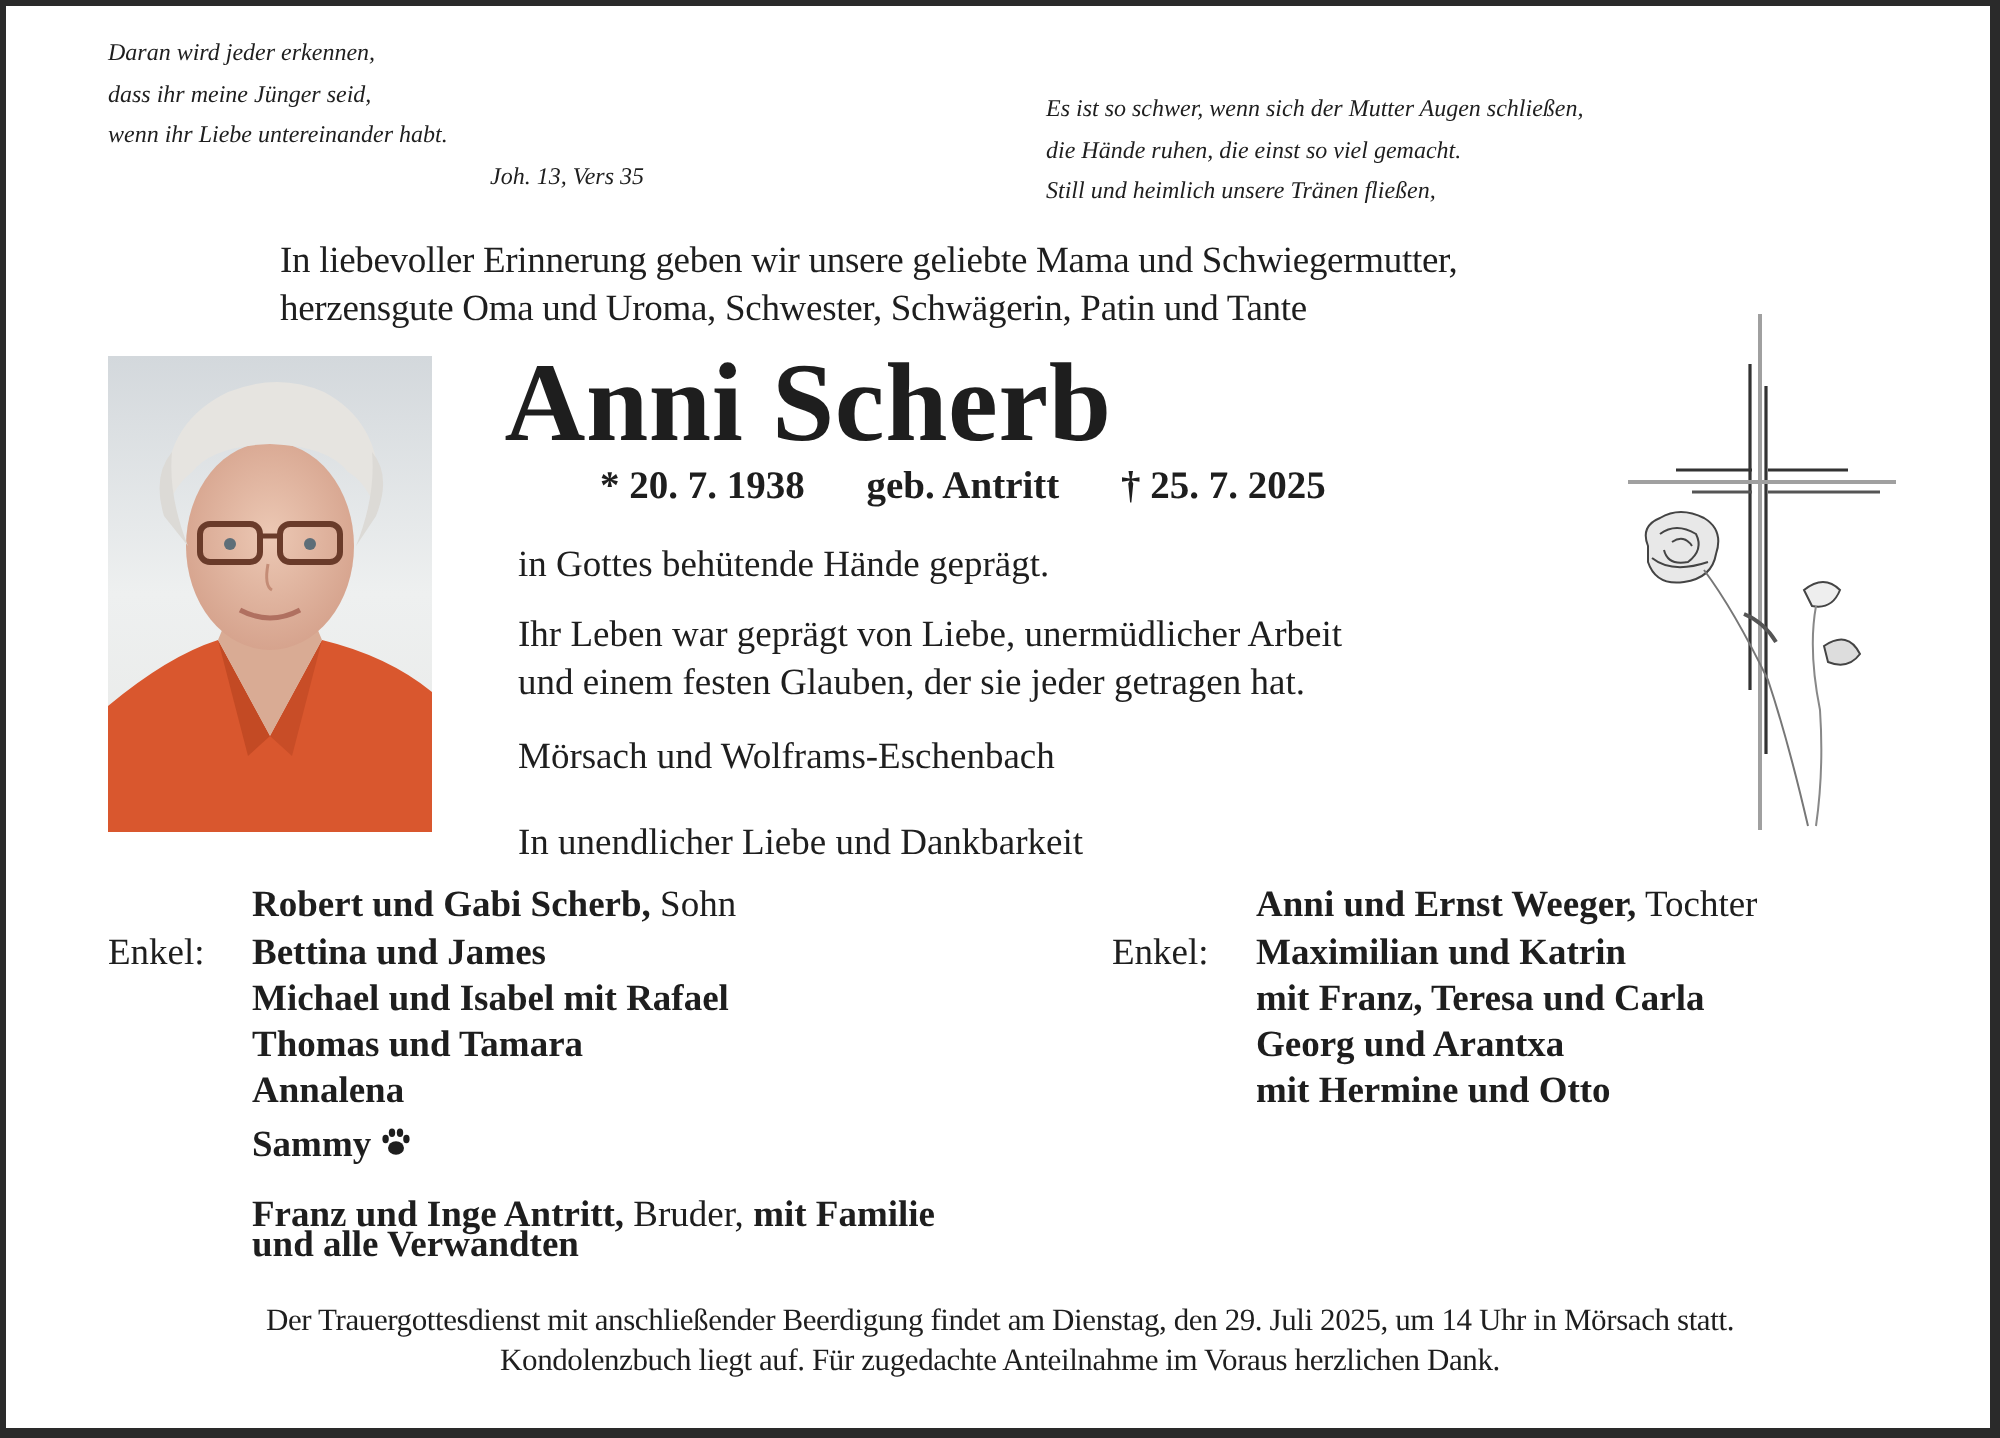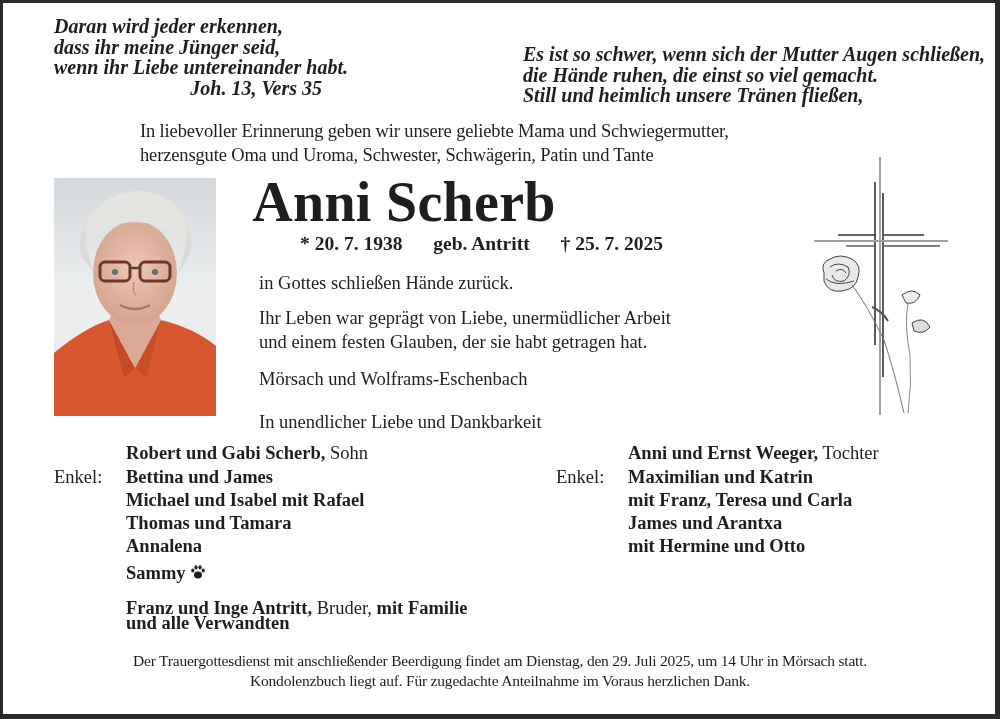--- a/index.html
+++ b/index.html
@@ -2,21 +2,21 @@
 <html><head>
 <meta charset="utf-8">
 <style>
   html, body { margin: 0; padding: 0; background: #ffffff; }
   body { width: 1000px; height: 719px; position: relative; overflow: hidden;
          font-family: "Liberation Serif", "DejaVu Serif", serif; color: #1e1e1e; }
   .frame { position: absolute; left: 0; top: 0; width: 1000px; height: 719px; box-sizing: border-box;
            border-top: 3px solid #2a2a2a; border-left: 3px solid #2a2a2a;
            border-right: 5px solid #2a2a2a; border-bottom: 5px solid #2a2a2a; background: #fff; }
   .abs { position: absolute; white-space: nowrap; }
-  .verse { font-style: italic; font-size: 20px; line-height: 20.5px; font-weight: bold; }
+  .verse { font-style: italic; font-size: 12px; line-height: 20.5px; }
   .verse-left { left: 54px; top: 16px; }
   .verse-left .ref { display: block; text-align: right; width: 268px; }
   .verse-right { left: 523px; top: 16px; margin-top: 28px; }
   .intro { left: 140px; top: 119px; font-size: 18.5px; line-height: 24px; letter-spacing: -0.15px; }
   .photo { left: 54px; top: 178px; width: 162px; height: 238px; overflow: hidden; background: #dfe2e4; }
   .name { left: 0; width: 808px; top: 170px; text-align: center; font-weight: bold; font-size: 56px; line-height: 64px; letter-spacing: 0.3px; }
   .name span { display: inline-block; transform: translateX(0px); }
   .dates { left: 300px; top: 232px; font-weight: bold; font-size: 19.5px; line-height: 24px; }
   .dates span { margin-right: 26px; }
   .body-text { left: 259px; font-size: 18.5px; line-height: 24px; }
@@ -89,24 +89,24 @@
 <div class="abs name">
   <span>Anni Scherb</span>
 </div>
 
 <div class="abs dates">
   <span>* 20. 7. 1938</span>
   <span>geb. Antritt</span>
   <span style="margin-right:11px">† 25. 7. 2025</span>
 </div>
 
-<div class="abs body-text" style="top:271px">in Gottes schließen Hände zurück.</div>
+<div class="abs body-text" style="top:271px">in Gottes behütende Hände geprägt.</div>
 <div class="abs body-text" style="top:306px">
   <div>Ihr Leben war geprägt von Liebe, unermüdlicher Arbeit</div>
-  <div>und einem festen Glauben, der sie habt getragen hat.</div>
+  <div>und einem festen Glauben, der sie jeder getragen hat.</div>
 </div>
 <div class="abs body-text" style="top:367px">Mörsach und Wolframs-Eschenbach</div>
 <div class="abs body-text" style="top:410px">In unendlicher Liebe und Dankbarkeit</div>
 
 <div class="abs cross">
   <svg width="140" height="262" viewBox="0 0 140 262">
     <line x1="68" y1="2" x2="68" y2="260" stroke="#a0a0a0" stroke-width="2"></line>
     <line x1="63" y1="27" x2="63" y2="190" stroke="#333" stroke-width="1.6"></line>
     <line x1="71" y1="38" x2="71" y2="222" stroke="#333" stroke-width="1.6"></line>
     <line x1="26" y1="80" x2="64" y2="80" stroke="#333" stroke-width="1.6"></line>
@@ -151,17 +151,17 @@
   <span class="b">Franz und Inge Antritt,</span><span> Bruder, </span><span class="b">mit Familie</span>
 </div>
 <div class="fam-line b" style="left:126px; top:612px">und alle Verwandten</div>
 
 <div class="fam-line" style="left:628px; top:442px">
   <span class="b">Anni und Ernst Weeger,</span><span> Tochter</span>
 </div>
 <div class="fam-line" style="left:556px; top:466px">Enkel:</div>
 <div class="fam-line b" style="left:628px; top:466px">Maximilian und Katrin</div>
 <div class="fam-line b" style="left:628px; top:489px">mit Franz, Teresa und Carla</div>
-<div class="fam-line b" style="left:628px; top:512px">James und Arantxa</div>
+<div class="fam-line b" style="left:628px; top:512px">Georg und Arantxa</div>
 <div class="fam-line b" style="left:628px; top:535px">mit Hermine und Otto</div>
 
 <div class="footer" style="top:650px">Der Trauergottesdienst mit anschließender Beerdigung findet am Dienstag, den 29. Juli 2025, um 14 Uhr in Mörsach statt.</div>
 <div class="footer" style="top:670px">Kondolenzbuch liegt auf. Für zugedachte Anteilnahme im Voraus herzlichen Dank.</div>
 
 </body></html>

